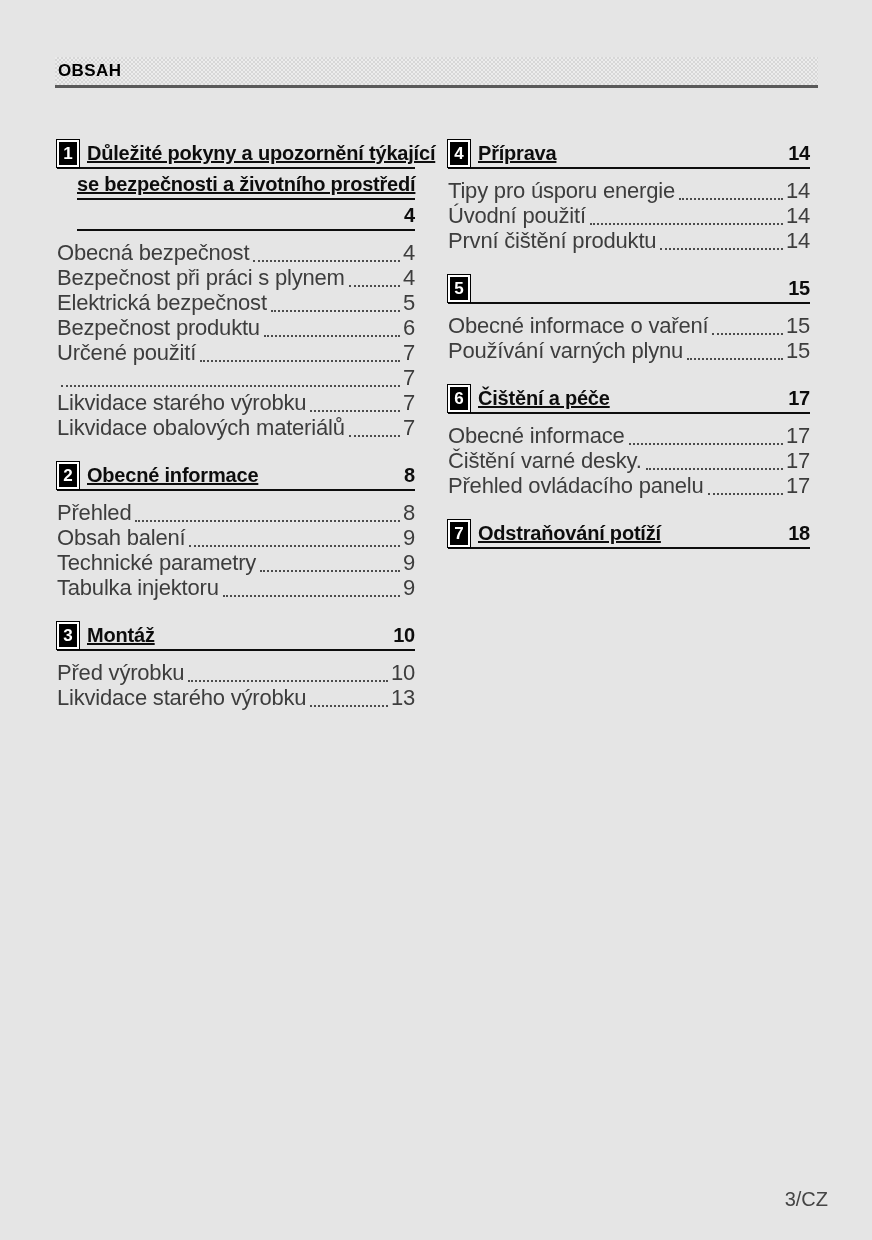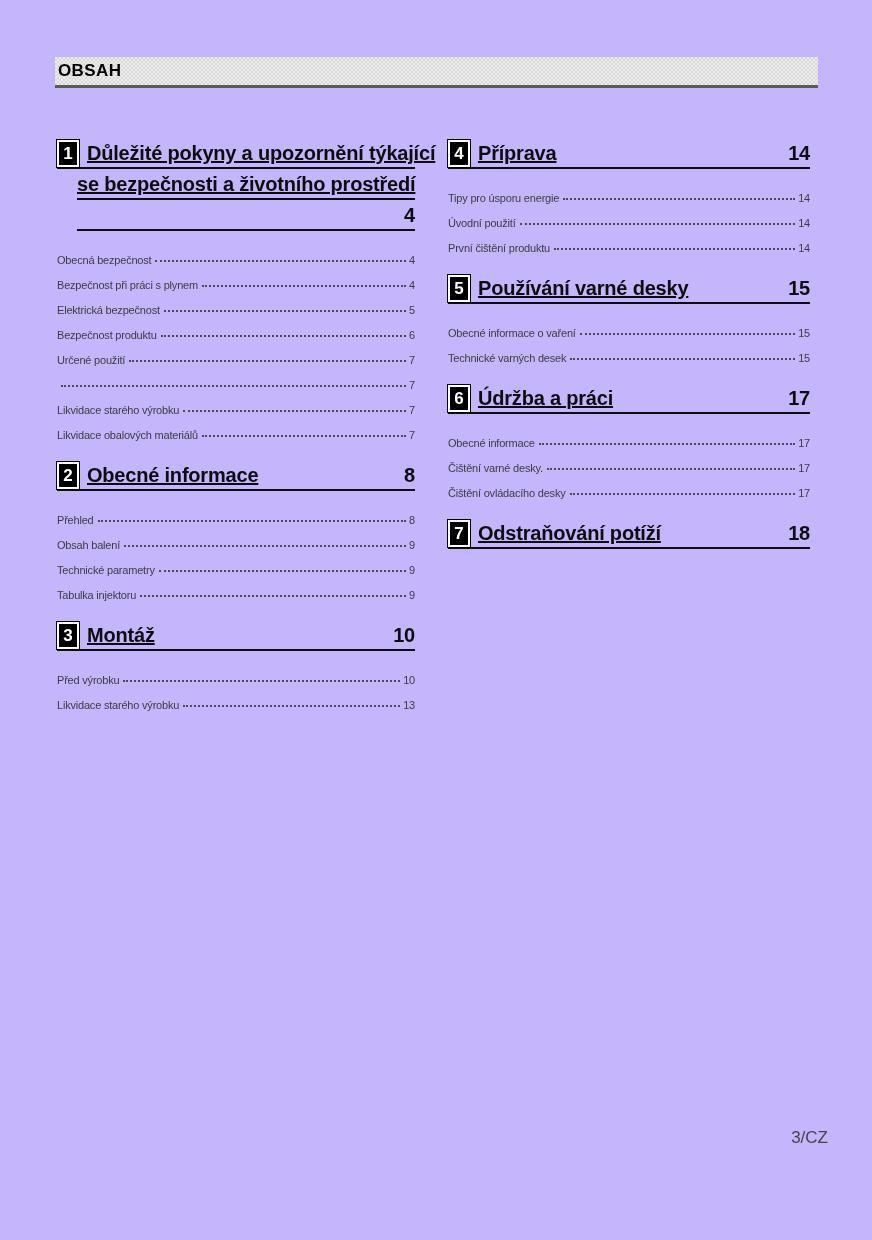--- a/index.html
+++ b/index.html
@@ -1,20 +1,20 @@
 <!DOCTYPE html>
 <html lang="cs"><head>
 <meta charset="utf-8">
 <style>
   html, body { margin: 0; padding: 0; background: #fff; }
   .page {
     position: relative;
     width: 872px;
     height: 1240px;
-    background: #c4b5fd;
+    background: #e5e5e5;
     font-family: "Liberation Sans", sans-serif;
     color: #1a1a1a;
     overflow: hidden;
   }
 
   
   .masthead {
     position: absolute;
     left: 55px;
     right: 54px;
@@ -87,40 +87,40 @@
 
   .heading-title { flex: 0 1 auto; text-decoration: underline; }
   .heading-fill  { flex: 1 1 auto; }
   .heading-page  { flex: 0 0 auto; padding-left: 6px; }
 
   .entries { margin-top: 10px; }
   .entry {
     display: flex;
     align-items: flex-end;
     height: 25px;
-    font-size: 11px;
+    font-size: 22px;
     color: #3d3d3d;
     letter-spacing: -0.2px;
     justify-content: flex-end;
   }
   .entry-label { white-space: nowrap; flex: 0 1 auto; }
   .leader {
     flex: 1 1 auto;
     min-width: 10px;
     border-bottom: 2px dotted #4c4c4c;
     margin: 0 3px 4px 4px;
   }
   .entry-page { flex: 0 0 auto; }
 
   
   .footer {
     position: absolute;
-    top: 1128px;
+    top: 1188px;
     right: 44px;
-    font-size: 17px;
+    font-size: 20px;
     color: #454545;
   }
 </style>
 </head>
 <body>
 
 <div class="page">
 
   <div class="masthead">
     <span class="masthead-title">OBSAH</span>
@@ -257,57 +257,56 @@
             <div class="entry">
               <span class="entry-label">První čištění produktu</span>
               <span class="leader"></span>
               <span class="entry-page">14</span>
             </div>
           </div>
         </section>
         <section class="section">
           <div class="heading-row">
             <span class="numbox">5</span>
-            <span class="heading-title">Používání varné desky</span>
             <span class="heading-fill"></span>
             <span class="heading-page">15</span>
           </div>
           <div class="entries">
             <div class="entry">
               <span class="entry-label">Obecné informace o vaření</span>
               <span class="leader"></span>
               <span class="entry-page">15</span>
             </div>
             <div class="entry">
-              <span class="entry-label">Technické varných desek</span>
+              <span class="entry-label">Používání varných plynu</span>
               <span class="leader"></span>
               <span class="entry-page">15</span>
             </div>
           </div>
         </section>
         <section class="section">
           <div class="heading-row">
             <span class="numbox">6</span>
-            <span class="heading-title">Údržba a práci</span>
+            <span class="heading-title">Čištění a péče</span>
             <span class="heading-fill"></span>
             <span class="heading-page">17</span>
           </div>
           <div class="entries">
             <div class="entry">
               <span class="entry-label">Obecné informace</span>
               <span class="leader"></span>
               <span class="entry-page">17</span>
             </div>
             <div class="entry">
               <span class="entry-label">Čištění varné desky.</span>
               <span class="leader"></span>
               <span class="entry-page">17</span>
             </div>
             <div class="entry">
-              <span class="entry-label">Čištění ovládacího desky</span>
+              <span class="entry-label">Přehled ovládacího panelu</span>
               <span class="leader"></span>
               <span class="entry-page">17</span>
             </div>
           </div>
         </section>
         <section class="section">
           <div class="heading-row">
             <span class="numbox">7</span>
             <span class="heading-title">Odstraňování potíží</span>
             <span class="heading-fill"></span>

